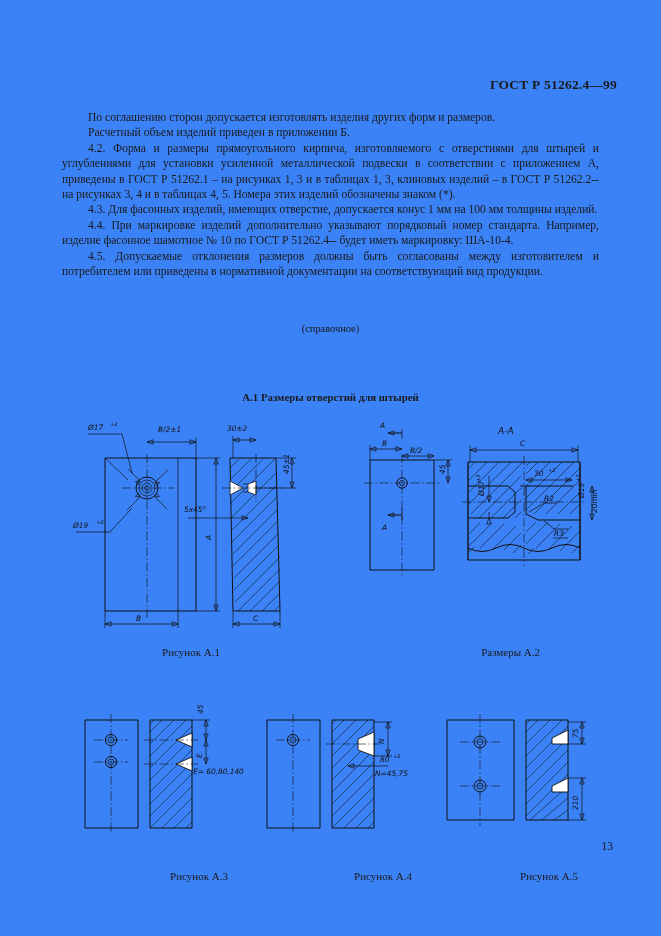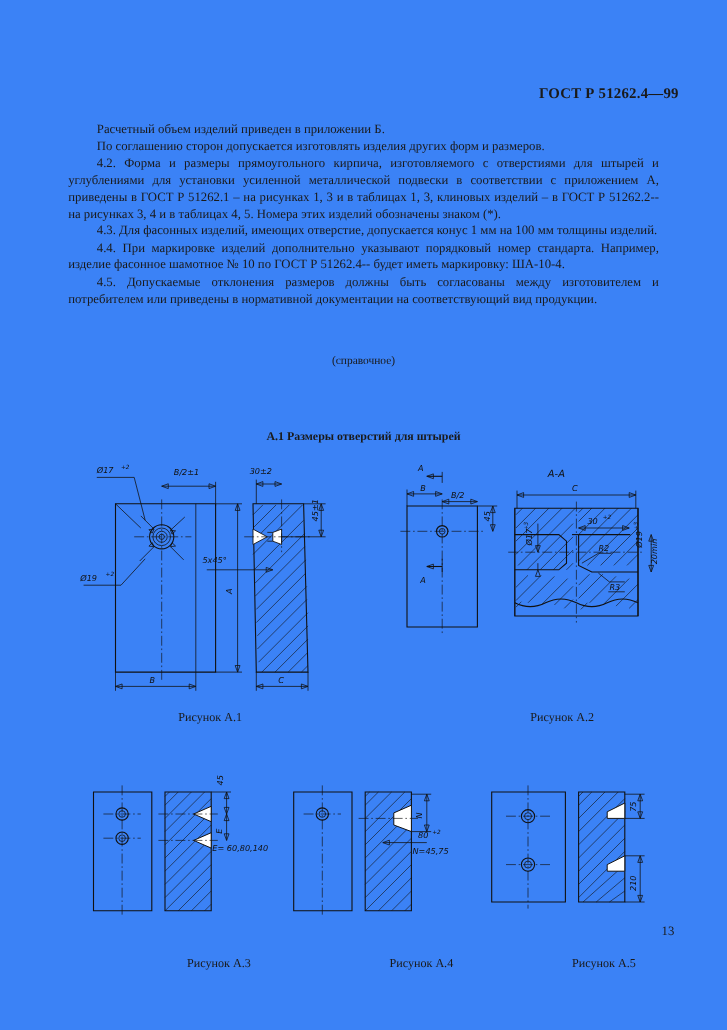--- a/index.html
+++ b/index.html
@@ -114,22 +114,22 @@
   .cl { stroke: #111; stroke-width: .6; fill: none; stroke-dasharray: 9 2.5 1.5 2.5; }
 </style>
 </head>
 <body>
 
 <div class="page">
 
   <div class="std-header">ГОСТ Р 51262.4—99</div>
 
   <div class="body-text">
+    <p class="j">По соглашению сторон допускается изготовлять изделия других форм и размеров.</p>
     <p class="j">Расчетный объем изделий приведен в приложении Б.</p>
-    <p class="j">По соглашению сторон допускается изготовлять изделия других форм и размеров.</p>
     <p class="j">4.2. Форма и размеры прямоугольного кирпича, изготовляемого с отверстиями для штырей и углублениями для установки усиленной металлической подвески в соответствии с приложением А, приведены в ГОСТ Р 51262.1 – на рисунках 1, 3 и в таблицах 1, 3, клиновых изделий – в ГОСТ Р 51262.2-- на рисунках 3, 4 и в таблицах 4, 5. Номера этих изделий обозначены знаком (*).</p>
     <p class="j">4.3. Для фасонных изделий, имеющих отверстие, допускается конус 1 мм на 100 мм толщины изделий.</p>
     <p class="j">4.4. При маркировке изделий дополнительно указывают порядковый номер стандарта. Например, изделие фасонное шамотное № 10 по ГОСТ Р 51262.4-- будет иметь маркировку: ША-10-4.</p>
     <p class="j">4.5. Допускаемые отклонения размеров должны быть согласованы между изготовителем и потребителем или приведены в нормативной документации на соответствующий вид продукции.</p>
   </div>
 
   <div class="appendix-block">
     <div class="appendix-sub">(справочное)</div>
   </div>
 
@@ -374,21 +374,21 @@
       <path class="lnt" d="M171 92 L186 83"></path>
       <path class="lnt" d="M186 83 L198 83"></path>
       <text x="186" y="81">R2</text>
 
       <path class="lnt" d="M186 101 L196 109"></path>
       <path class="lnt" d="M196 109 L210 109"></path>
       <text x="196" y="116">R3</text>
       <path class="lnt" d="M195 118 L210 118"></path>
     </svg>
   </div>
-  <div class="cap" style="left:440px; top:646px; width:100px;">Рисунок А.2</div>
+  <div class="cap" style="left:440px; top:646px; width:100px;">Размеры А.2</div>
 
   <div class="fig" style="left:80px; top:700px;">
     <svg width="165" height="140" viewBox="0 0 165 140">
 
       <path class="ln" d="M5 20 L58 20 L58 128 L5 128 Z"></path>
       <path class="cl" d="M31 14 L31 134"></path>
       <path class="cl" d="M14 40 L48 40"></path>
       <path class="cl" d="M14 62 L48 62"></path>
       <circle class="ln" cx="31" cy="40" r="5.6"></circle>
       <circle class="lnt" cx="31" cy="40" r="3"></circle>

